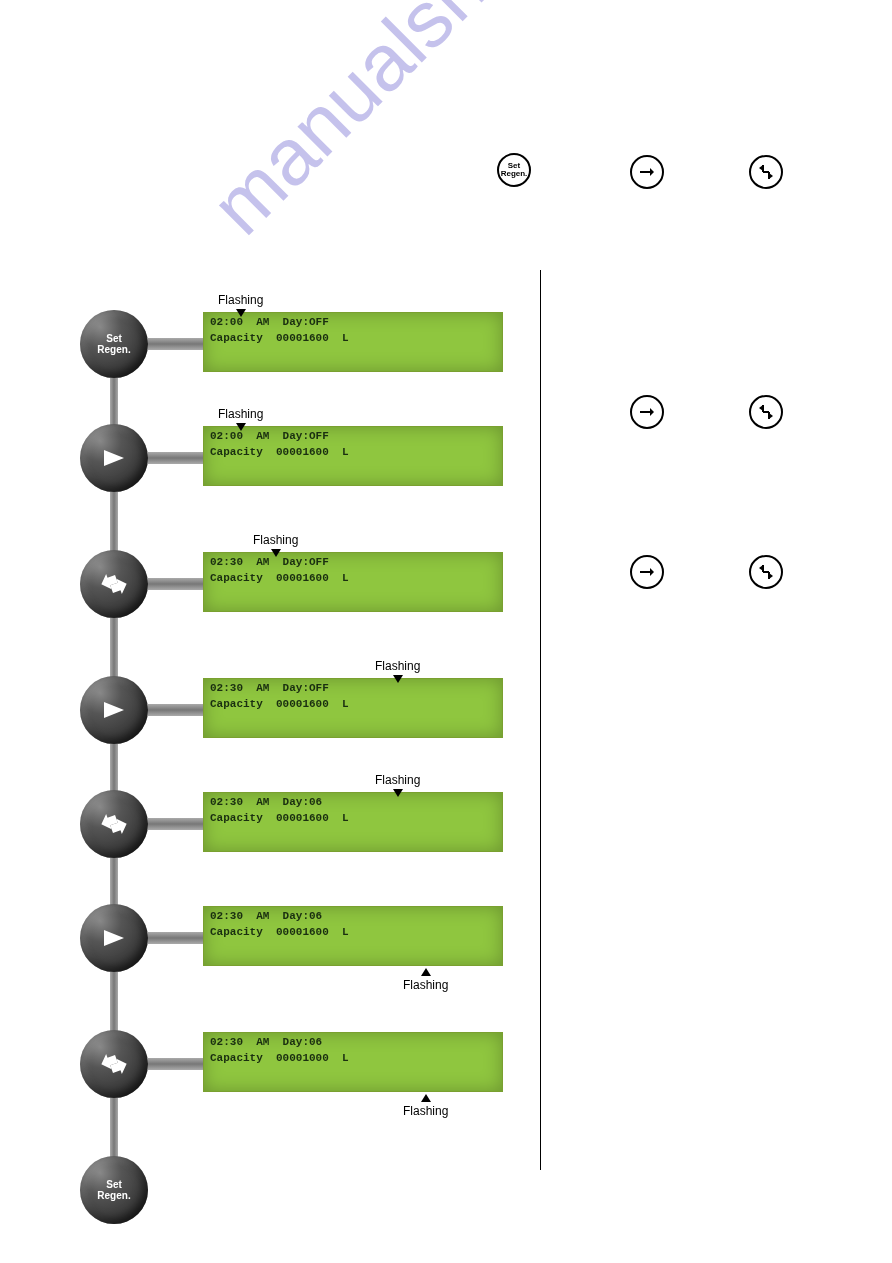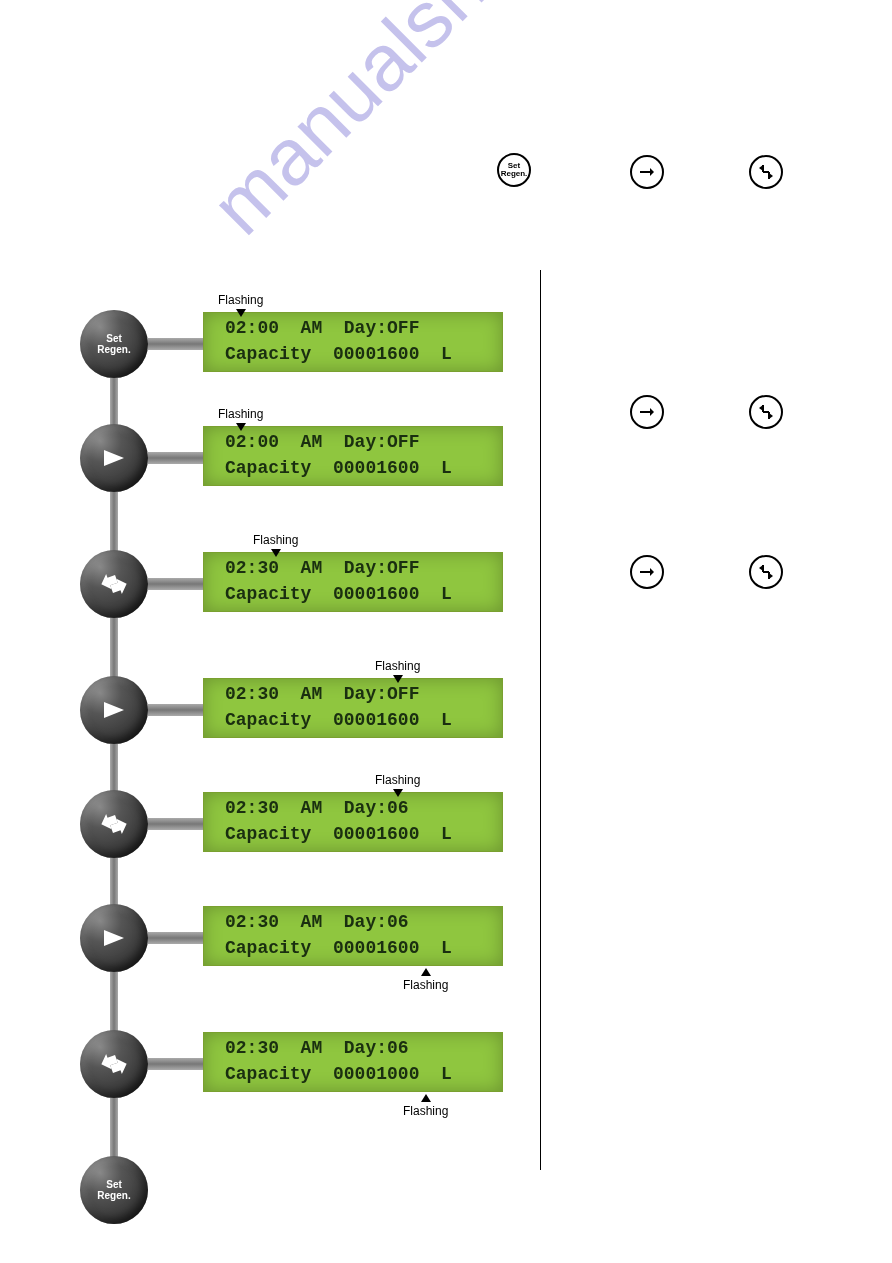--- a/index.html
+++ b/index.html
@@ -102,24 +102,24 @@
   }
   .lcd {
     position: absolute;
     left: 123px;
     top: 22px;
     width: 300px;
     height: 60px;
     background: #8fc63f;
     border: 1px solid #7aa030;
     box-shadow: inset 0 0 18px rgba(0,0,0,0.25);
-    padding: 2px 21px;
+    padding: 2px 6px;
     box-sizing: border-box;
     font-family: "Courier New", monospace;
-    font-size: 18px;
+    font-size: 11px;
     font-weight: bold;
     color: #1a2f10;
     line-height: 1.45;
     white-space: pre;
   }
   .flash-label {
     position: absolute;
     font-size: 12px;
     color: #000;
   }

